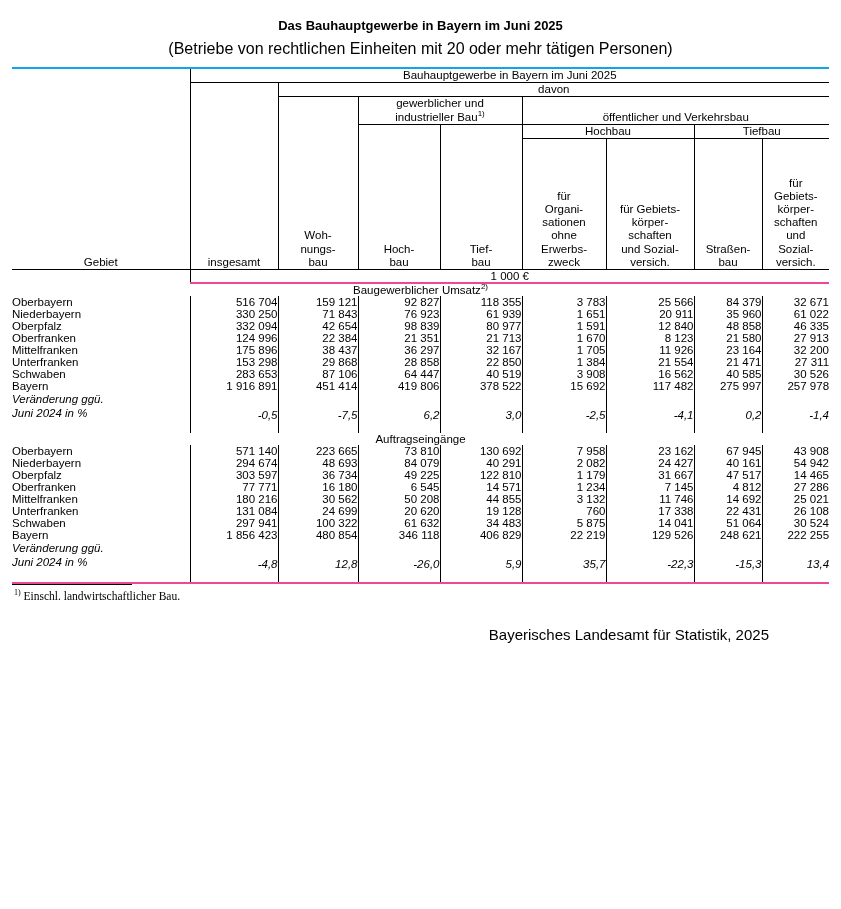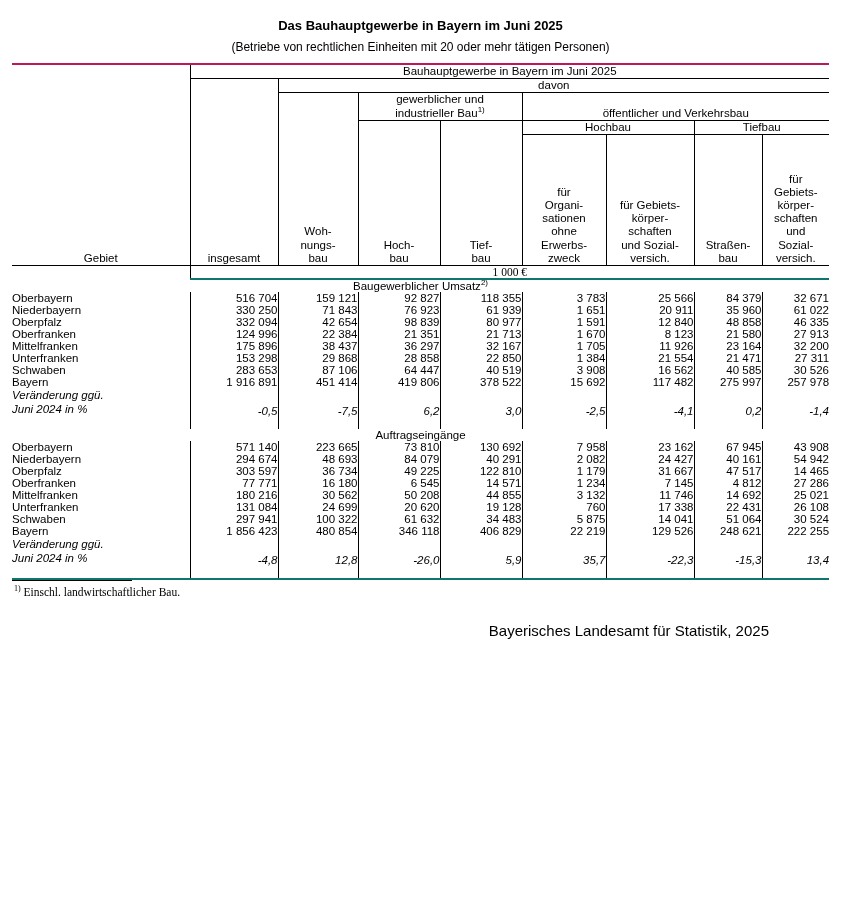--- a/index.html
+++ b/index.html
@@ -24,40 +24,40 @@
     position: relative;
   }
   .title {
     text-align: center;
     font-weight: bold;
     font-size: 13px;
     margin-top: 4px;
   }
   .subtitle {
     text-align: center;
-    font-size: 12px;
+    font-size: 16px;
     margin-top: 7px;
     margin-bottom: 9px;
   }
   table.main {
     border-collapse: collapse;
     width: 817px;
     table-layout: fixed;
   }
   table.main td, table.main th {
     font-weight: normal;
     font-size: 11.5px;
     padding: 0;
     vertical-align: bottom;
   }
   .bt { border-top: 1px solid #000; }
   .bb { border-bottom: 1px solid #000; }
   .br { border-right: 1px solid #000; }
-  .bt2 { border-top: 2px solid #be185d; margin-top: 38px; }
-  .bb2 { border-bottom: 2px solid #0f766e; font-family: Liberation Serif, serif; }
+  .bt2 { border-top: 2px solid #0ea5e9; margin-top: 38px; }
+  .bb2 { border-bottom: 2px solid #ec4899; }
 
   .hcell {
     text-align: center;
     vertical-align: middle;
     padding: 3px 3px;
     line-height: 1.15;
   }
   .num {
     text-align: right;
     padding: 3px 10px 3px 4px;

